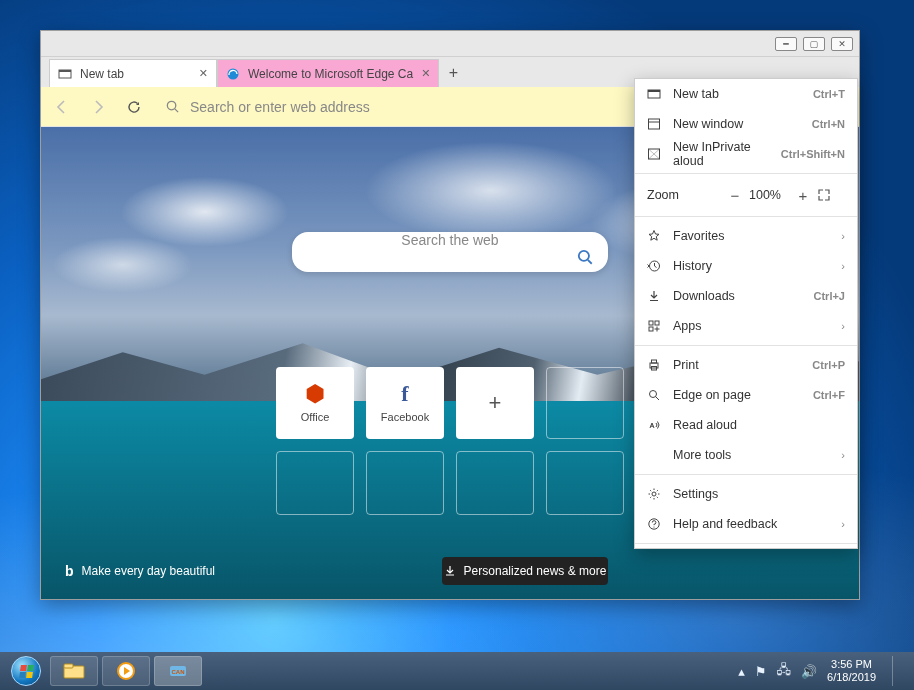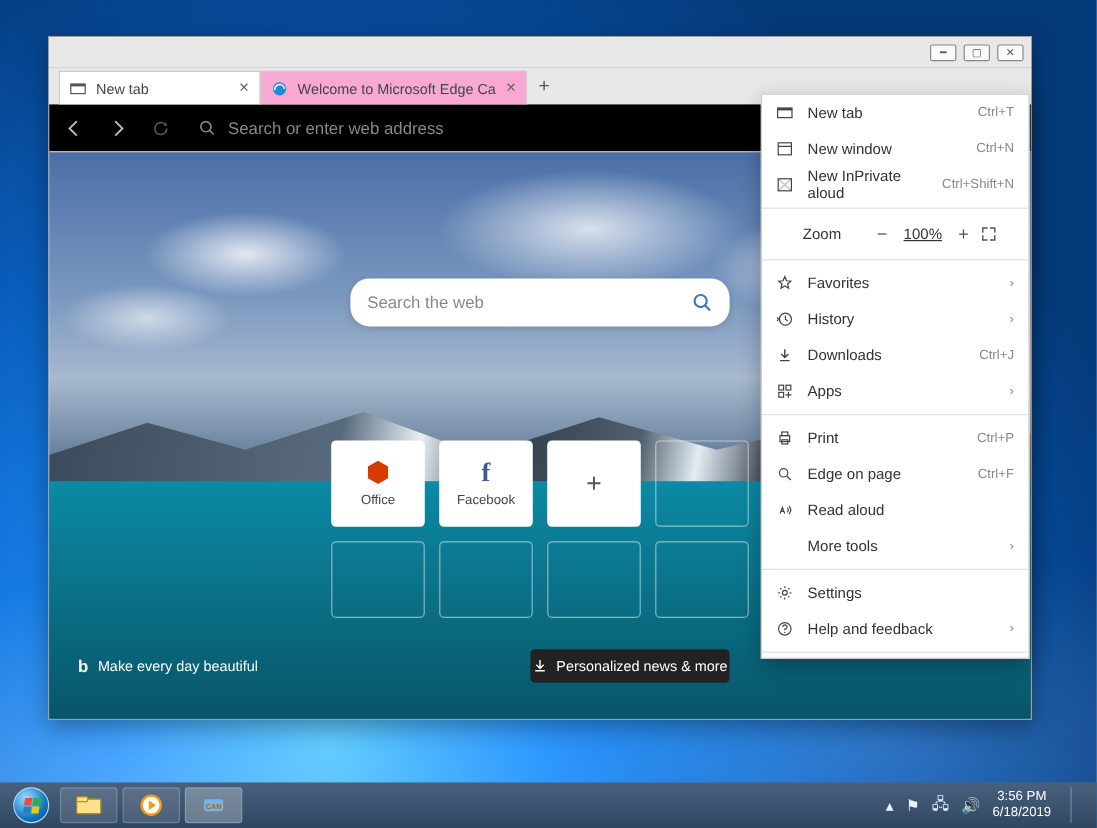--- a/index.html
+++ b/index.html
@@ -18,21 +18,21 @@
     background:#fff; border:1px solid #9e9e9e; box-shadow: 0 6px 20px rgba(0,0,0,.35);
   }
   .titlebar { height:26px; background:#e8e8e8; display:flex; justify-content:flex-end; align-items:center; padding-right:6px; gap:6px; border-bottom:1px solid #d0d0d0;}
   .winbtn { width:22px; height:14px; border:1px solid #888; border-radius:2px; display:flex; align-items:center; justify-content:center; font-size:9px; color:#555; background:#fafafa;}
   .tabstrip { height:30px; background:#e8e8e8; display:flex; align-items:flex-end; padding:0 8px; gap:0; }
   .tab { height:28px; min-width:168px; background:#f9a8d4; border:1px solid #ccc; border-bottom:none; display:flex; align-items:center; padding:0 8px; font-size:12px; color:#444; gap:8px;}
   .tab.active{ background:#fff;}
   .tab .close{ margin-left:auto; font-size:11px; color:#666; }
   .tab .fav{ width:14px; height:14px; display:flex; align-items:center; justify-content:center;}
   .addtab{ width:28px; height:28px; display:flex; align-items:center; justify-content:center; font-size:16px; color:#555;}
-  .toolbar{ height:40px; background:#000000; display:flex; align-items:center; padding:0 10px; gap:14px; border-bottom:1px solid #e5e5e5;}
+  .toolbar{ height:40px; background:#fef9c3; display:flex; align-items:center; padding:0 10px; gap:14px; border-bottom:1px solid #e5e5e5;}
   .tbtn{ width:22px; height:22px; display:flex; align-items:center; justify-content:center; color:#555;}
   .tbtn.disabled{ color:#bbb;}
   .omnibox{ flex:1; display:flex; align-items:center; gap:10px; color:#888; font-size:14px; padding-left:6px;}
   .rightbtn{ width:26px; height:26px; display:flex; align-items:center; justify-content:center; color:#555;}
   .content{
     position:relative; height:calc(100% - 26px - 30px - 40px);
     background:
       linear-gradient(to bottom, #4a6fa8 0%, #7a97bf 25%, #a7b9cf 40%, #5f7a94 55%, #0d7c97 70%, #0a5f74 85%);
     overflow:hidden;
   }
@@ -46,45 +46,45 @@
   .mountains{ position:absolute; top:42%; left:0; right:0; height:90px;
     background:
       linear-gradient(100deg, #3b4a5a 0%, #586b7d 30%, #e8eef4 38%, #2f3c49 46%, #50606f 60%, #e4ecf3 66%, #2c3844 74%, #4a5966 90%);
     clip-path: polygon(0 60%, 10% 30%, 20% 55%, 32% 20%, 44% 60%, 56% 25%, 68% 55%, 80% 30%, 92% 55%, 100% 40%, 100% 100%, 0 100%);
   }
   .lake{ position:absolute; bottom:0; left:0; right:0; height:42%;
     background: linear-gradient(to bottom, #0c8aa5, #085568);
   }
   .searchbox{ position:absolute; top:105px; left:50%; transform:translateX(-50%);
     width:316px; height:40px; background:#fff; border-radius:16px; display:flex; align-items:center;
-    padding:0 14px; font-size:14px; color:#888; box-shadow:0 2px 6px rgba(0,0,0,.15);}
+    padding:0 14px; font-size:14px; color:#888; box-shadow:0 2px 6px rgba(0,0,0,.15);flex-direction:column;}
   .searchbox .sicon{ margin-left:auto; color:#3b78c4; font-size:17px;}
   .tiles{ position:absolute; top:240px; left:50%; transform:translateX(-50%); display:grid; grid-template-columns:repeat(4,78px); gap:12px;}
   .tile{ width:78px; height:72px; background:#fff; border-radius:4px; display:flex; flex-direction:column; align-items:center; justify-content:center; gap:6px; font-size:11px; color:#444;}
   .tile.ghost{ background:transparent; border:1px solid rgba(255,255,255,.5);}
   .tile.ghost.row2{ height:64px;}
   .tile .ticon{ font-size:22px; line-height:1;}
   .officeicon{ color:#d83b01; font-weight:bold;}
   .fbicon{ color:#3b5998; font-weight:bold; font-family:Georgia,serif;}
   .footer{ position:absolute; bottom:14px; left:0; right:0; display:flex; align-items:center; padding:0 24px; color:#fff; font-size:12px;}
   .footer .binglabel{ display:flex; align-items:center; gap:8px;}
-  .footer .news{ margin:16px auto; background:#222; color:#fff; padding:7px 2px; border-radius:4px; display:flex; align-items:center; gap:8px; font-size:12px;}
+  .footer .news{ margin:0 auto; background:#222; color:#fff; padding:7px 2px; border-radius:4px; display:flex; align-items:center; gap:8px; font-size:12px;}
   
   .menu{ position:absolute; top:47px; right:1px; width:224px; background:#fff; border:1px solid #ccc;
     box-shadow:0 6px 18px rgba(0,0,0,.3); font-size:12.5px; color:#333; z-index:50;}
   .menu .item{ display:flex; align-items:center; height:30px; padding:0 12px; gap:10px;}
   .menu .mlabel{ flex:1;}
-  .menu .shortcut{ color:#888; font-size:11px;}
+  .menu .shortcut{ color:#888; font-size:11px;font-weight:bold;}
   .menu .chev{ color:#888; font-size:11px;}
   .menu .micon{ width:16px; text-align:center; color:#444; font-size:14px;}
   .menu .sep{ height:1px; background:#e2e2e2; margin:4px 0;}
   .menu .zoomrow{ display:flex; align-items:center; height:34px; padding:0 12px;}
-  .menu .zoomrow .zlabel{ flex:1;margin-left:22px;}
+  .menu .zoomrow .zlabel{ flex:1;}
   .menu .zctrl{ width:28px; text-align:center; color:#555; font-size:15px;}
-  .menu .zval{ width:40px; text-align:center;text-decoration:underline;}
+  .menu .zval{ width:40px; text-align:left;}
   
   .taskbar{ position:absolute; left:0; right:0; bottom:0; height:38px;
     background:linear-gradient(to bottom,#49617d,#2f4761); display:flex; align-items:center; padding:0 6px; gap:4px;}
   .startbtn{ width:40px; height:30px; display:flex; align-items:center; justify-content:center;}
   .startorb{ width:30px; height:30px; border-radius:50%; background:radial-gradient(circle at 35% 30%, #9be0ff, #1277c0 60%, #064878); border:1px solid #a8d8ff; display:flex; align-items:center; justify-content:center;}
   .flag{ display:grid; grid-template-columns:6px 6px; grid-template-rows:6px 6px; gap:1px; transform:skewX(-8deg);}
   .flag div:nth-child(1){background:#e74c3c;} .flag div:nth-child(2){background:#27ae60;}
   .flag div:nth-child(3){background:#2980b9;} .flag div:nth-child(4){background:#f1c40f;}
   .taskbtn{ width:48px; height:30px; border-radius:3px; background:rgba(255,255,255,.12); display:flex; align-items:center; justify-content:center; border:1px solid rgba(255,255,255,.2);}
   .taskbtn.active{ background:rgba(255,255,255,.28);}

